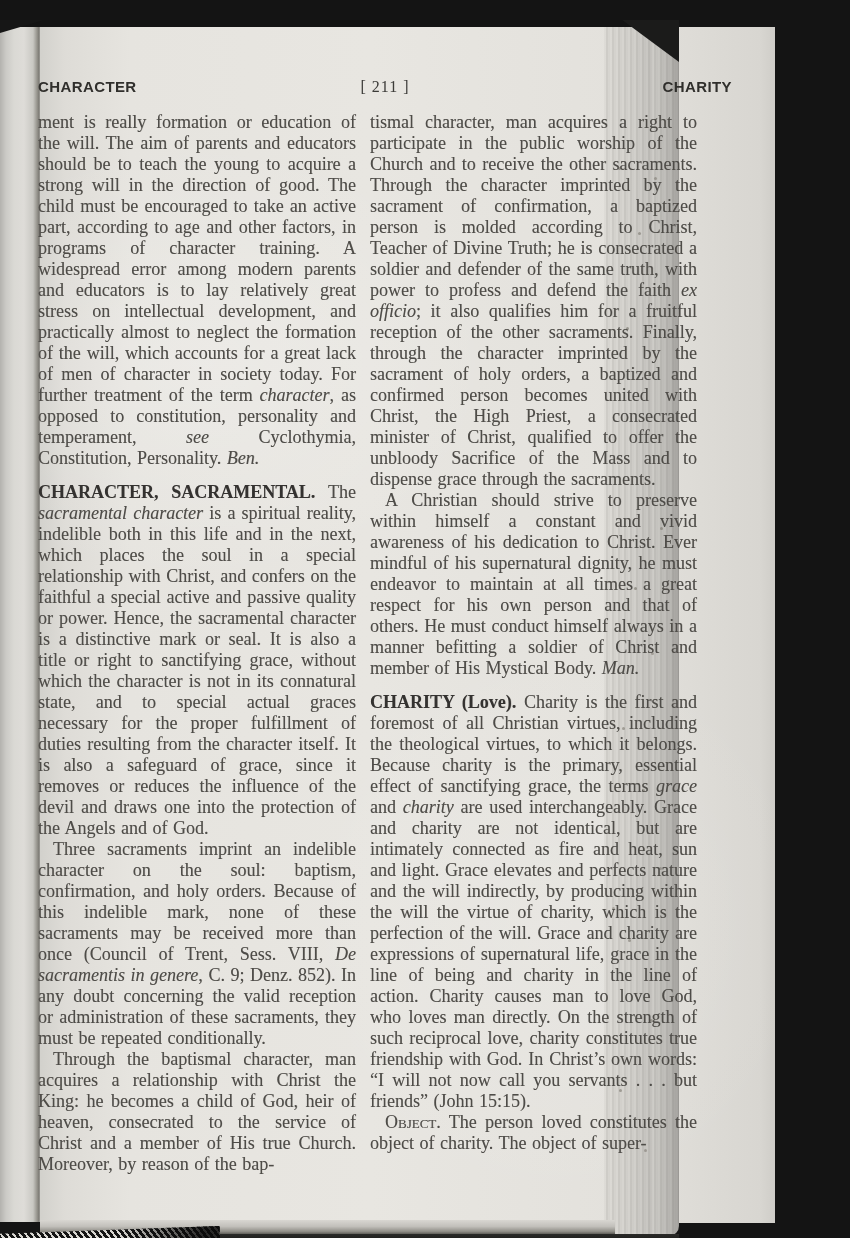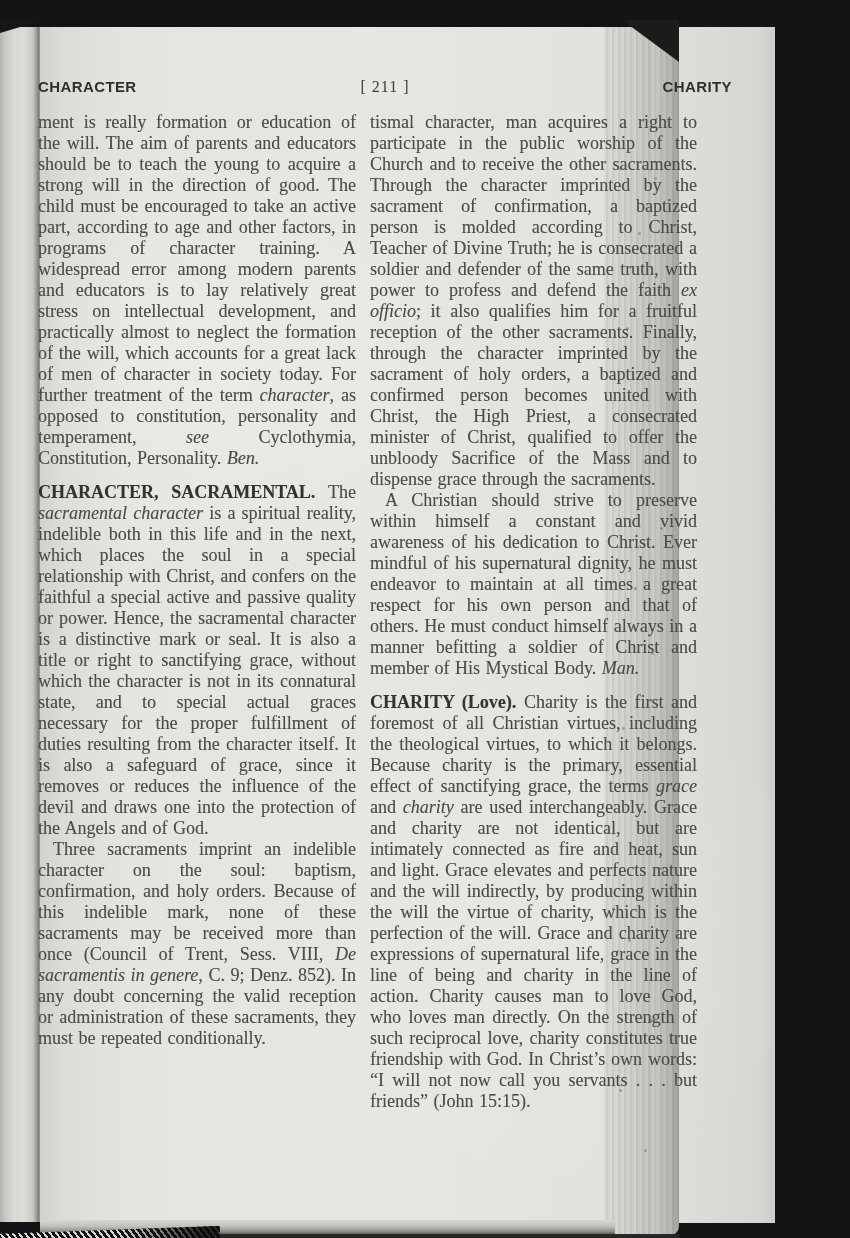--- a/index.html
+++ b/index.html
@@ -104,22 +104,24 @@
     <div class="header">
       <span class="running-head">CHARACTER</span>
       <span class="page-num">[ 211 ]</span>
       <span class="running-head right">CHARITY</span>
     </div>
     <div class="columns">
       <div class="col col-left">
           <p class="para"><span>ment is really formation or education of the will. The aim of parents and educators should be to teach the young to acquire a strong will in the direction of good. The child must be encouraged to take an active part, according to age and other factors, in programs of character training. A widespread error among modern parents and educators is to lay relatively great stress on intellectual development, and practically almost to neglect the formation of the will, which accounts for a great lack of men of character in society today. For further treatment of the term </span><span class="i">character</span><span>, as opposed to constitution, personality and temperament, </span><span class="i">see</span><span> Cyclothymia, Constitution, Personality. </span><span class="i">Ben.</span></p>
           <p class="para entry"><span class="b">CHARACTER, SACRAMENTAL. </span><span>The </span><span class="i">sacramental character</span><span> is a spiritual reality, indelible both in this life and in the next, which places the soul in a special relationship with Christ, and confers on the faithful a special active and passive quality or power. Hence, the sacramental character is a distinctive mark or seal. It is also a title or right to sanctifying grace, without which the character is not in its connatural state, and to special actual graces necessary for the proper fulfillment of duties resulting from the character itself. It is also a safeguard of grace, since it removes or reduces the influence of the devil and draws one into the protection of the Angels and of God.</span></p>
           <p class="para indent"><span>Three sacraments imprint an indelible character on the soul: baptism, confirmation, and holy orders. Because of this indelible mark, none of these sacraments may be received more than once (Council of Trent, Sess. VIII, </span><span class="i">De sacramentis in genere</span><span>, C. 9; Denz. 852). In any doubt concerning the valid reception or administration of these sacraments, they must be repeated conditionally.</span></p>
+          <p class="para indent"><span>Through the baptismal character, man acquires a relationship with Christ the King: he becomes a child of God, heir of heaven, consecrated to the service of Christ and a member of His true Church. Moreover, by reason of the bap-</span></p>
         </div>
       <div class="col col-right">
           <p class="para"><span>tismal character, man acquires a right to participate in the public worship of the Church and to receive the other sacraments. Through the character imprinted by the sacrament of confirmation, a baptized person is molded according to Christ, Teacher of Divine Truth; he is consecrated a soldier and defender of the same truth, with power to profess and defend the faith </span><span class="i">ex officio</span><span>; it also qualifies him for a fruitful reception of the other sacraments. Finally, through the character imprinted by the sacrament of holy orders, a baptized and confirmed person becomes united with Christ, the High Priest, a consecrated minister of Christ, qualified to offer the unbloody Sacrifice of the Mass and to dispense grace through the sacraments.</span></p>
           <p class="para indent"><span>A Christian should strive to preserve within himself a constant and vivid awareness of his dedication to Christ. Ever mindful of his supernatural dignity, he must endeavor to maintain at all times a great respect for his own person and that of others. He must conduct himself always in a manner befitting a soldier of Christ and member of His Mystical Body. </span><span class="i">Man.</span></p>
           <p class="para entry"><span class="b">CHARITY (Love). </span><span>Charity is the first and foremost of all Christian virtues, including the theological virtues, to which it belongs. Because charity is the primary, essential effect of sanctifying grace, the terms </span><span class="i">grace</span><span> and </span><span class="i">charity</span><span> are used interchangeably. Grace and charity are not identical, but are intimately connected as fire and heat, sun and light. Grace elevates and perfects nature and the will indirectly, by producing within the will the virtue of charity, which is the perfection of the will. Grace and charity are expressions of supernatural life, grace in the line of being and charity in the line of action. Charity causes man to love God, who loves man directly. On the strength of such reciprocal love, charity constitutes true friendship with God. In Christ’s own words: “I will not now call you servants . . . but friends” (John 15:15).</span></p>
+          <p class="para indent"><span class="sc">Object.</span><span> The person loved constitutes the object of charity. The object of super-</span></p>
         </div>
     </div>
   </div>
 
 </div>
 
 </body></html>

